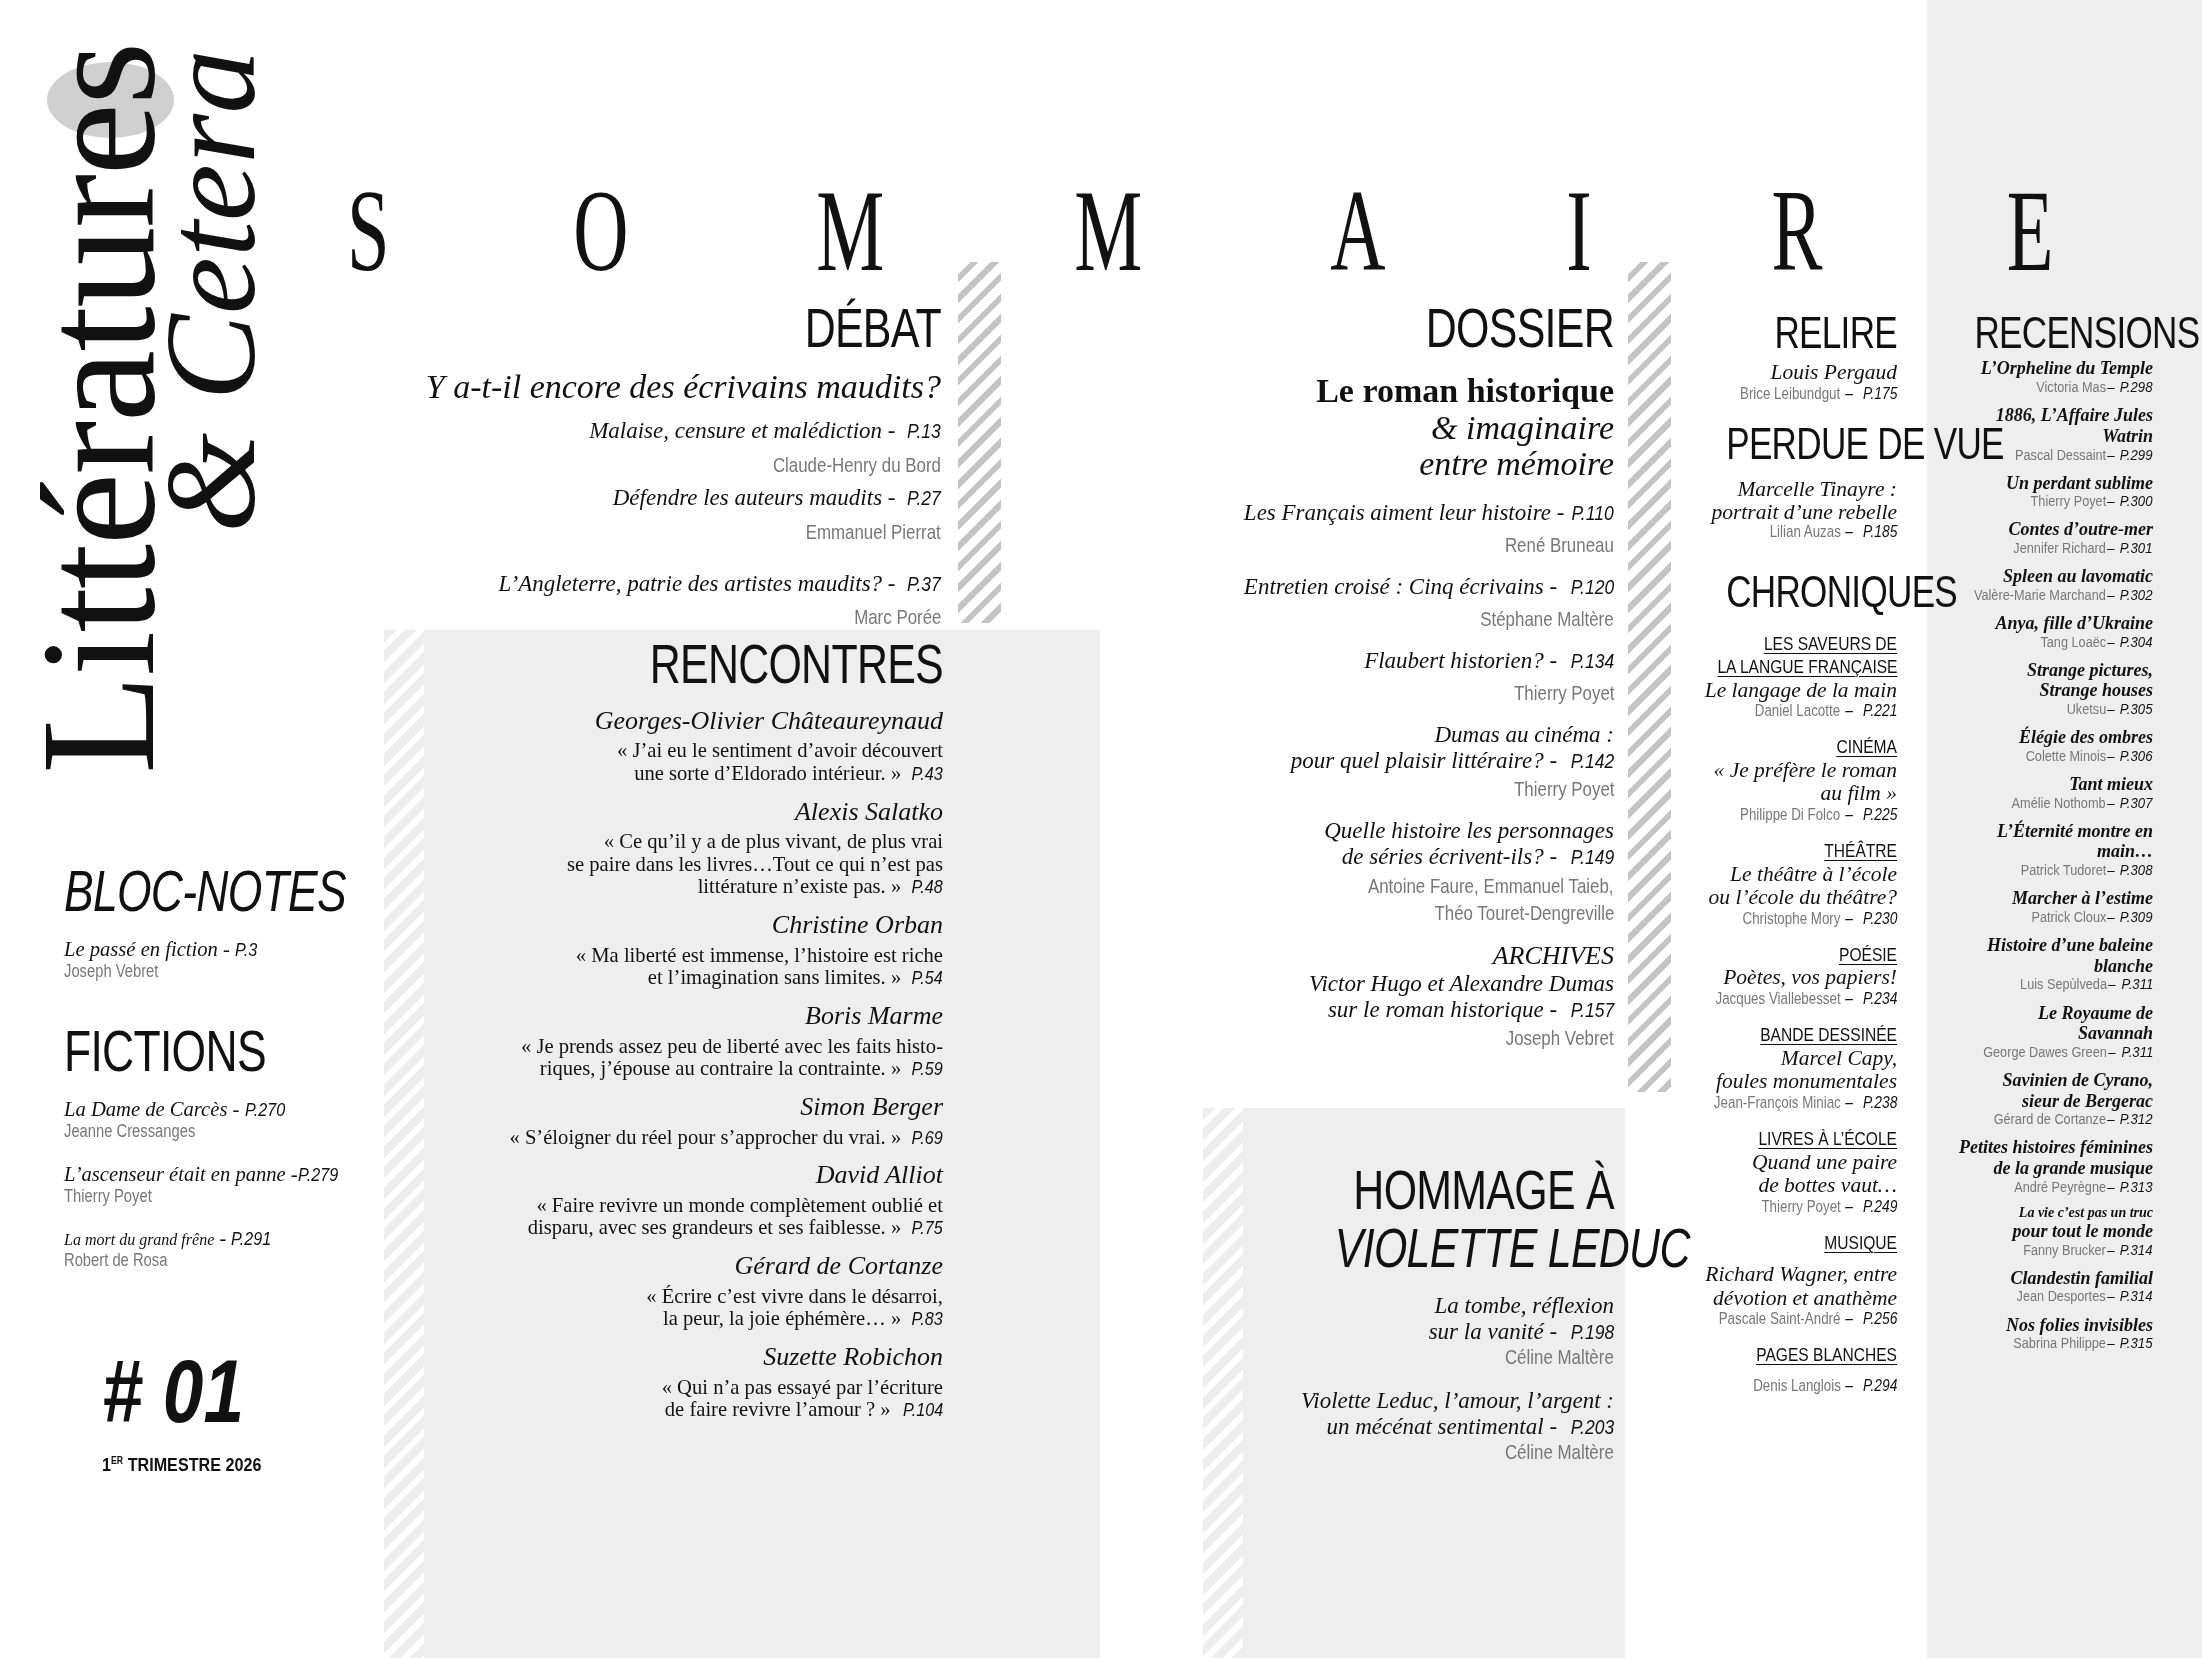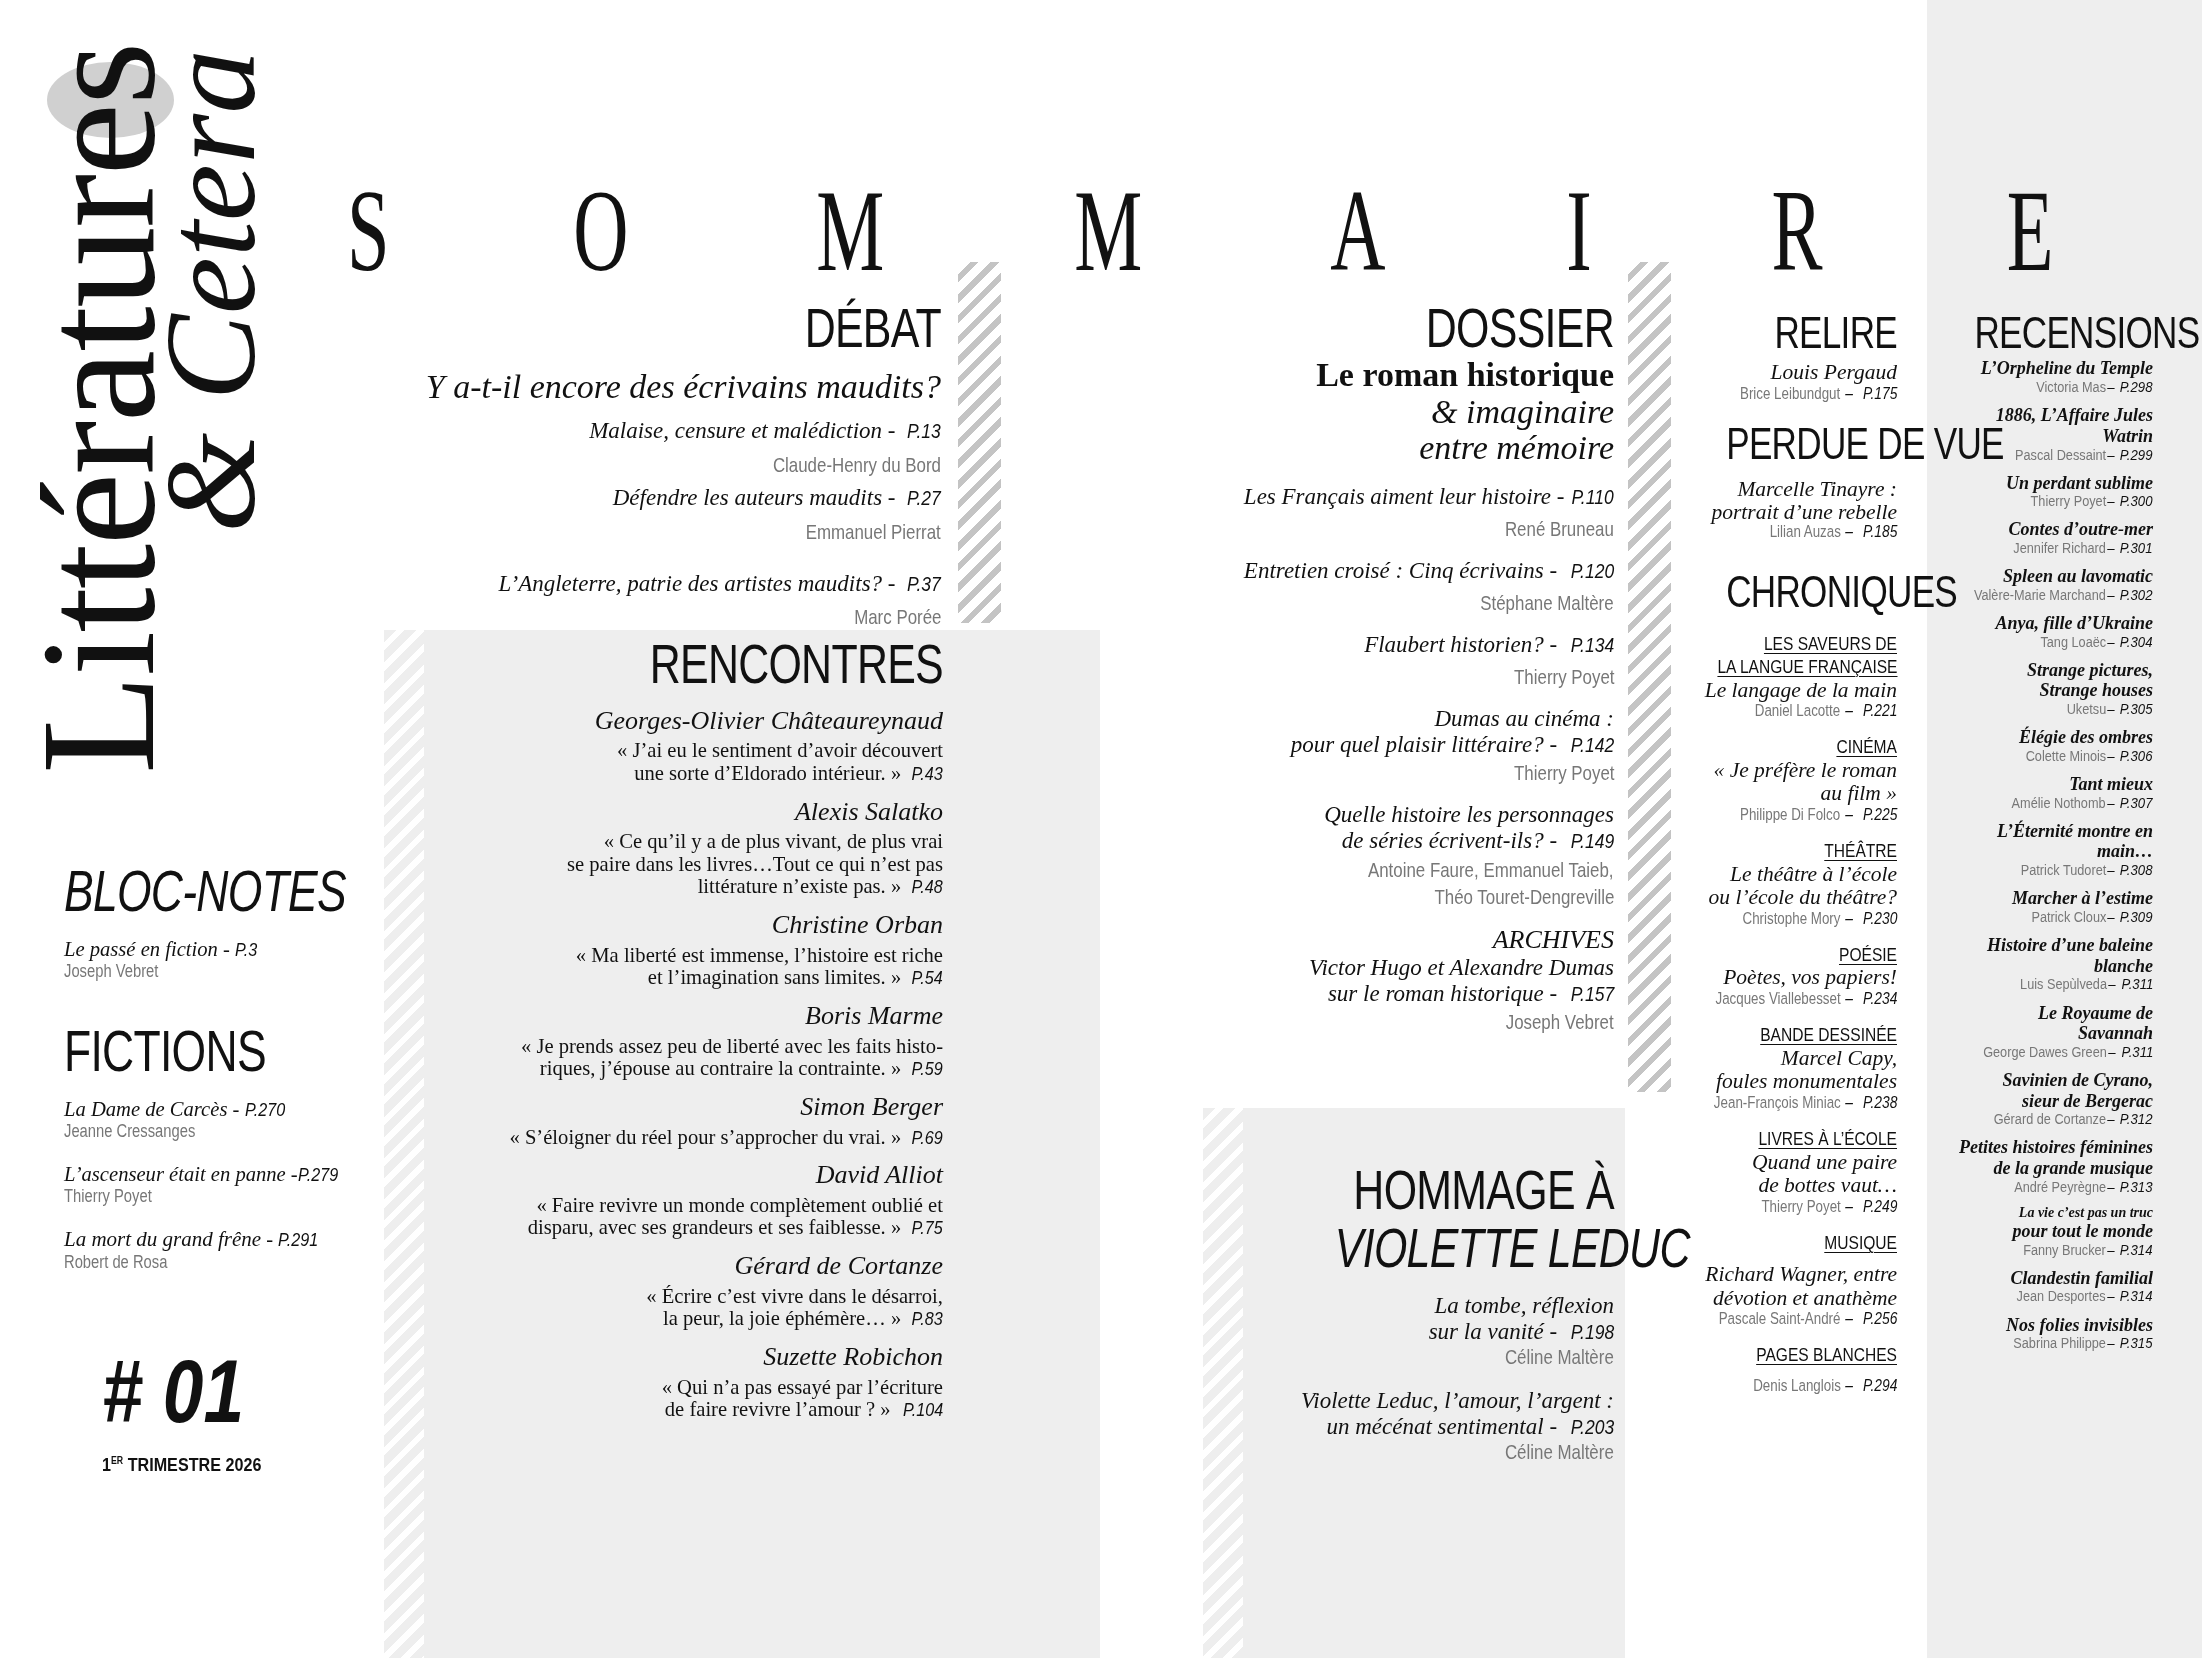--- a/index.html
+++ b/index.html
@@ -68,21 +68,21 @@
   <div class="sec-title left" style="font-size:57px;line-height:1.1;">FICTIONS</div>
   <div style="margin-top:15.5px;">
     <span class="it" style="font-size:20.6px;">La Dame de Carcès</span><span class="it" style="font-size:20.6px;"> - </span><span class="pg" style="font-size:19px;transform-origin:left center;">P.270</span>
     <div><span class="auth left" style="font-size:18px;">Jeanne Cressanges</span></div>
   </div>
   <div style="margin-top:20.6px;">
     <span class="it" style="font-size:20.6px;">L’ascenseur était en panne</span><span class="it" style="font-size:20.6px;"> -</span><span class="pg" style="font-size:19px;transform-origin:left center;">P.279</span>
     <div><span class="auth left" style="font-size:18px;">Thierry Poyet</span></div>
   </div>
   <div style="margin-top:20.6px;">
-    <span class="it" style="font-size:21px;">La mort du grand frêne</span><span class="it" style="font-size:20.6px;"> - </span><span class="pg" style="font-size:19px;transform-origin:left center;">P.291</span>
+    <span class="it" style="font-size:16px;">La mort du grand frêne</span><span class="it" style="font-size:20.6px;"> - </span><span class="pg" style="font-size:19px;transform-origin:left center;">P.291</span>
     <div><span class="auth left" style="font-size:18px;">Robert de Rosa</span></div>
   </div>
 </div>
 
 <div class="abs" style="left:102px;top:1347px;width:206px;font-family:'Liberation Sans',sans-serif;font-weight:bold;font-style:italic;font-size:89px;line-height:1;transform:scaleX(0.82);transform-origin:left top;"># 01</div>
 <div class="abs" style="left:102px;top:1454px;font-family:'Liberation Sans',sans-serif;font-weight:bold;font-size:19px;transform:scaleX(0.85);transform-origin:left top;white-space:nowrap;">
   <span>1</span><sup style="font-size:10.3px;">ER</sup> <span>TRIMESTRE 2026</span>
 </div>
 
 <div class="abs right" style="left:327px;top:301px;width:614px;">
@@ -133,21 +133,21 @@
     <div class="serif" style="font-size:20.6px;line-height:1.1;margin-top:3.4px;"><span class="blk">« Écrire c’est vivre dans le désarroi,</span><span>la peur, la joie éphémère… »</span> <span class="pg" style="font-size:19px;">P.83</span></div>
   </div>
   <div style="margin-top:12px;">
     <div class="it" style="font-size:26px;">Suzette Robichon</div>
     <div class="serif" style="font-size:20.6px;line-height:1.1;margin-top:3.4px;"><span class="blk">« Qui n’a pas essayé par l’écriture</span><span>de faire revivre l’amour ? »</span> <span class="pg" style="font-size:19px;">P.104</span></div>
   </div>
 </div>
 
 <div class="abs right" style="left:1187px;top:301px;width:427px;">
   <div class="sec-title" style="font-size:55px;line-height:1;">DOSSIER</div>
-  <div class="serif" style="font-size:34px;font-weight:bold;margin-top:0;white-space:nowrap;">Le roman historique</div>
+  <div class="serif" style="font-size:34px;font-weight:bold;margin-top:16px;white-space:nowrap;">Le roman historique</div>
   <div class="it" style="font-size:34px;line-height:1.05;">
     <div>&amp; imaginaire</div>
     <div>entre mémoire</div>
   </div>
   <div style="margin-top:19px;">
     <div style="white-space:nowrap;"><span class="it" style="font-size:23px;">Les Français aiment leur histoire</span><span class="it" style="font-size:23px;"> -</span><span class="pg" style="font-size:20.6px;">P.110</span></div>
     <div style="margin-top:6.9px;"><span class="auth" style="font-size:20.6px;">René Bruneau</span></div>
   </div>
   <div style="margin-top:17px;">
     <div style="white-space:nowrap;"><span class="it" style="font-size:23px;">Entretien croisé : Cinq écrivains</span><span class="it" style="font-size:23px;"> - </span><span class="pg" style="font-size:20.6px;">P.120</span></div>

